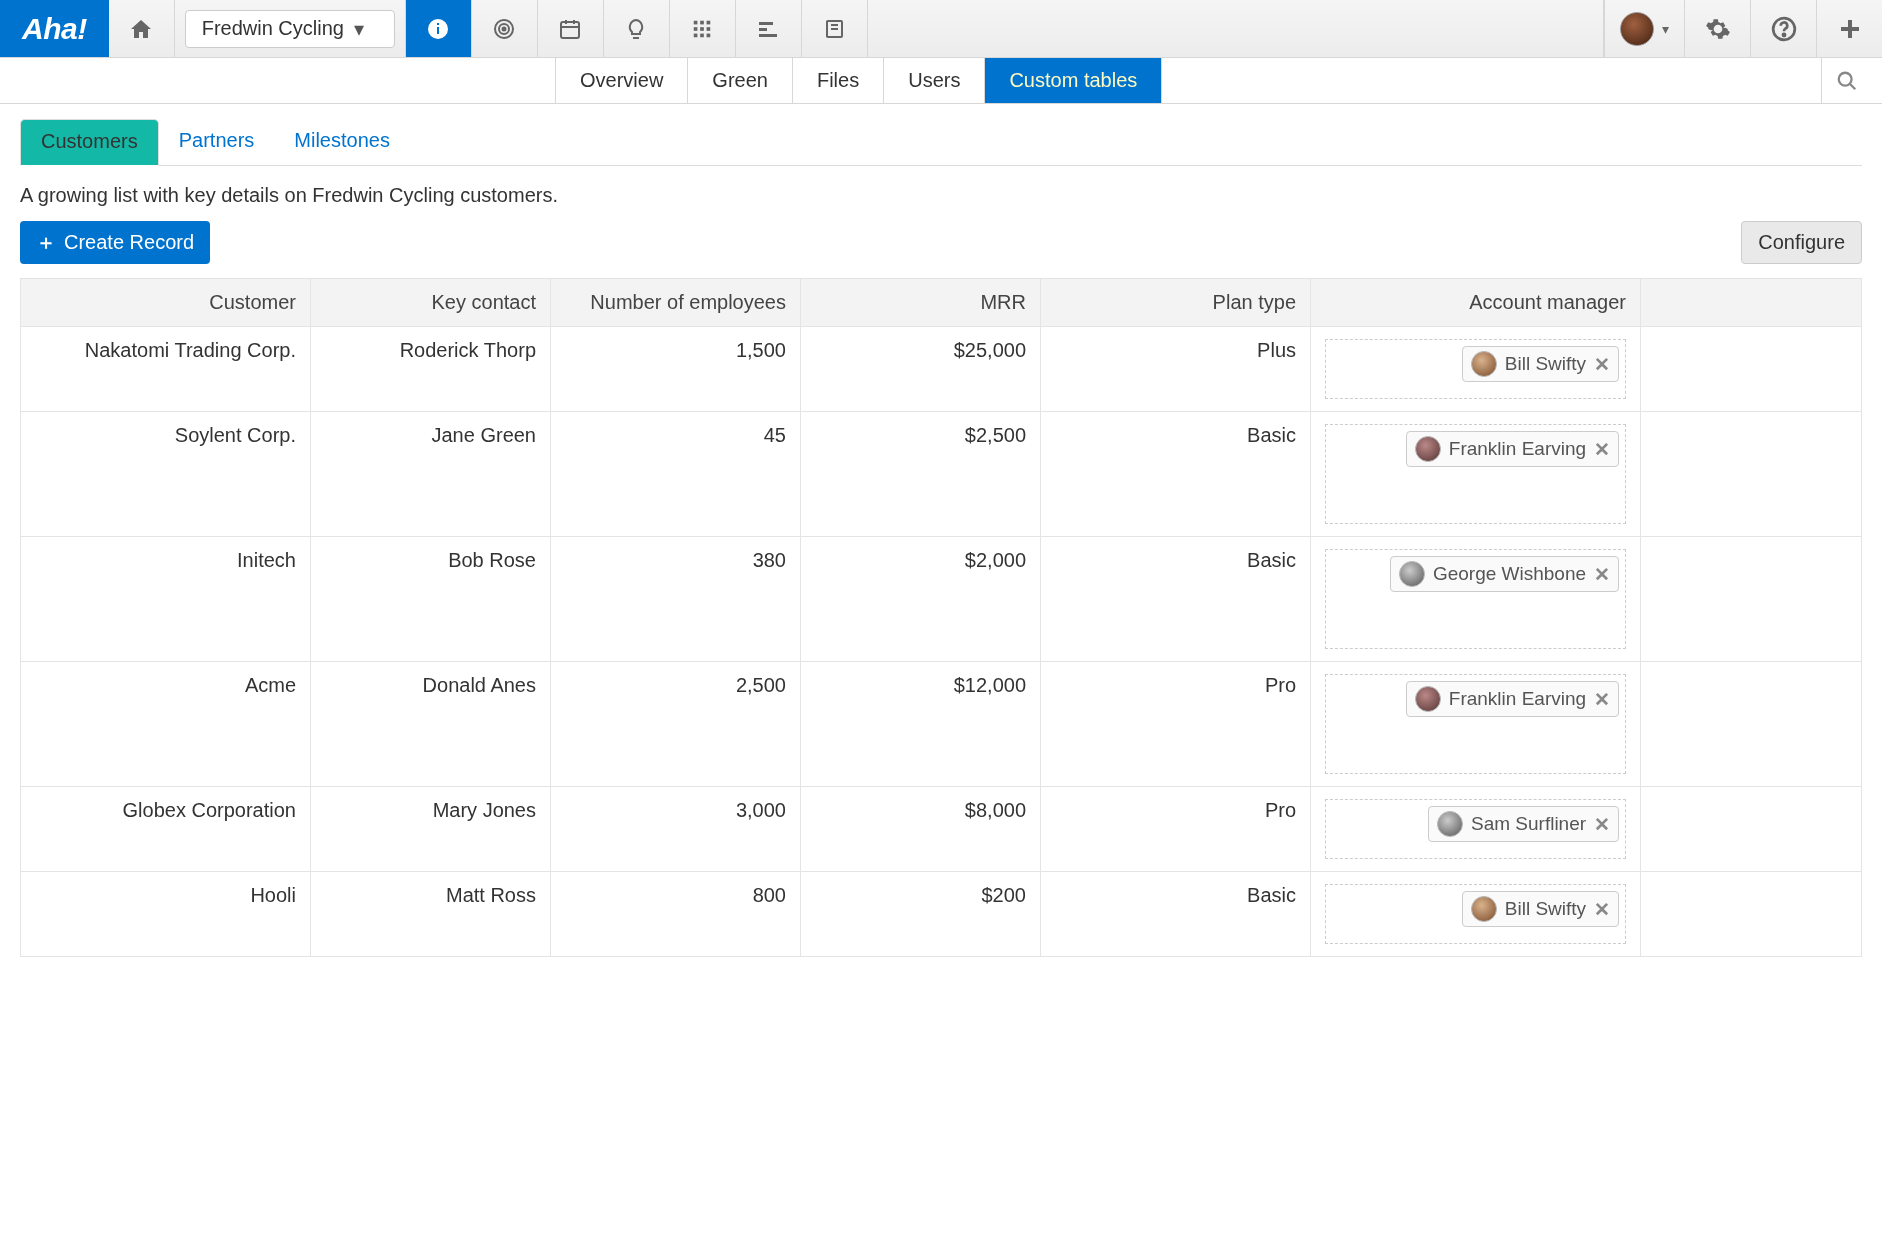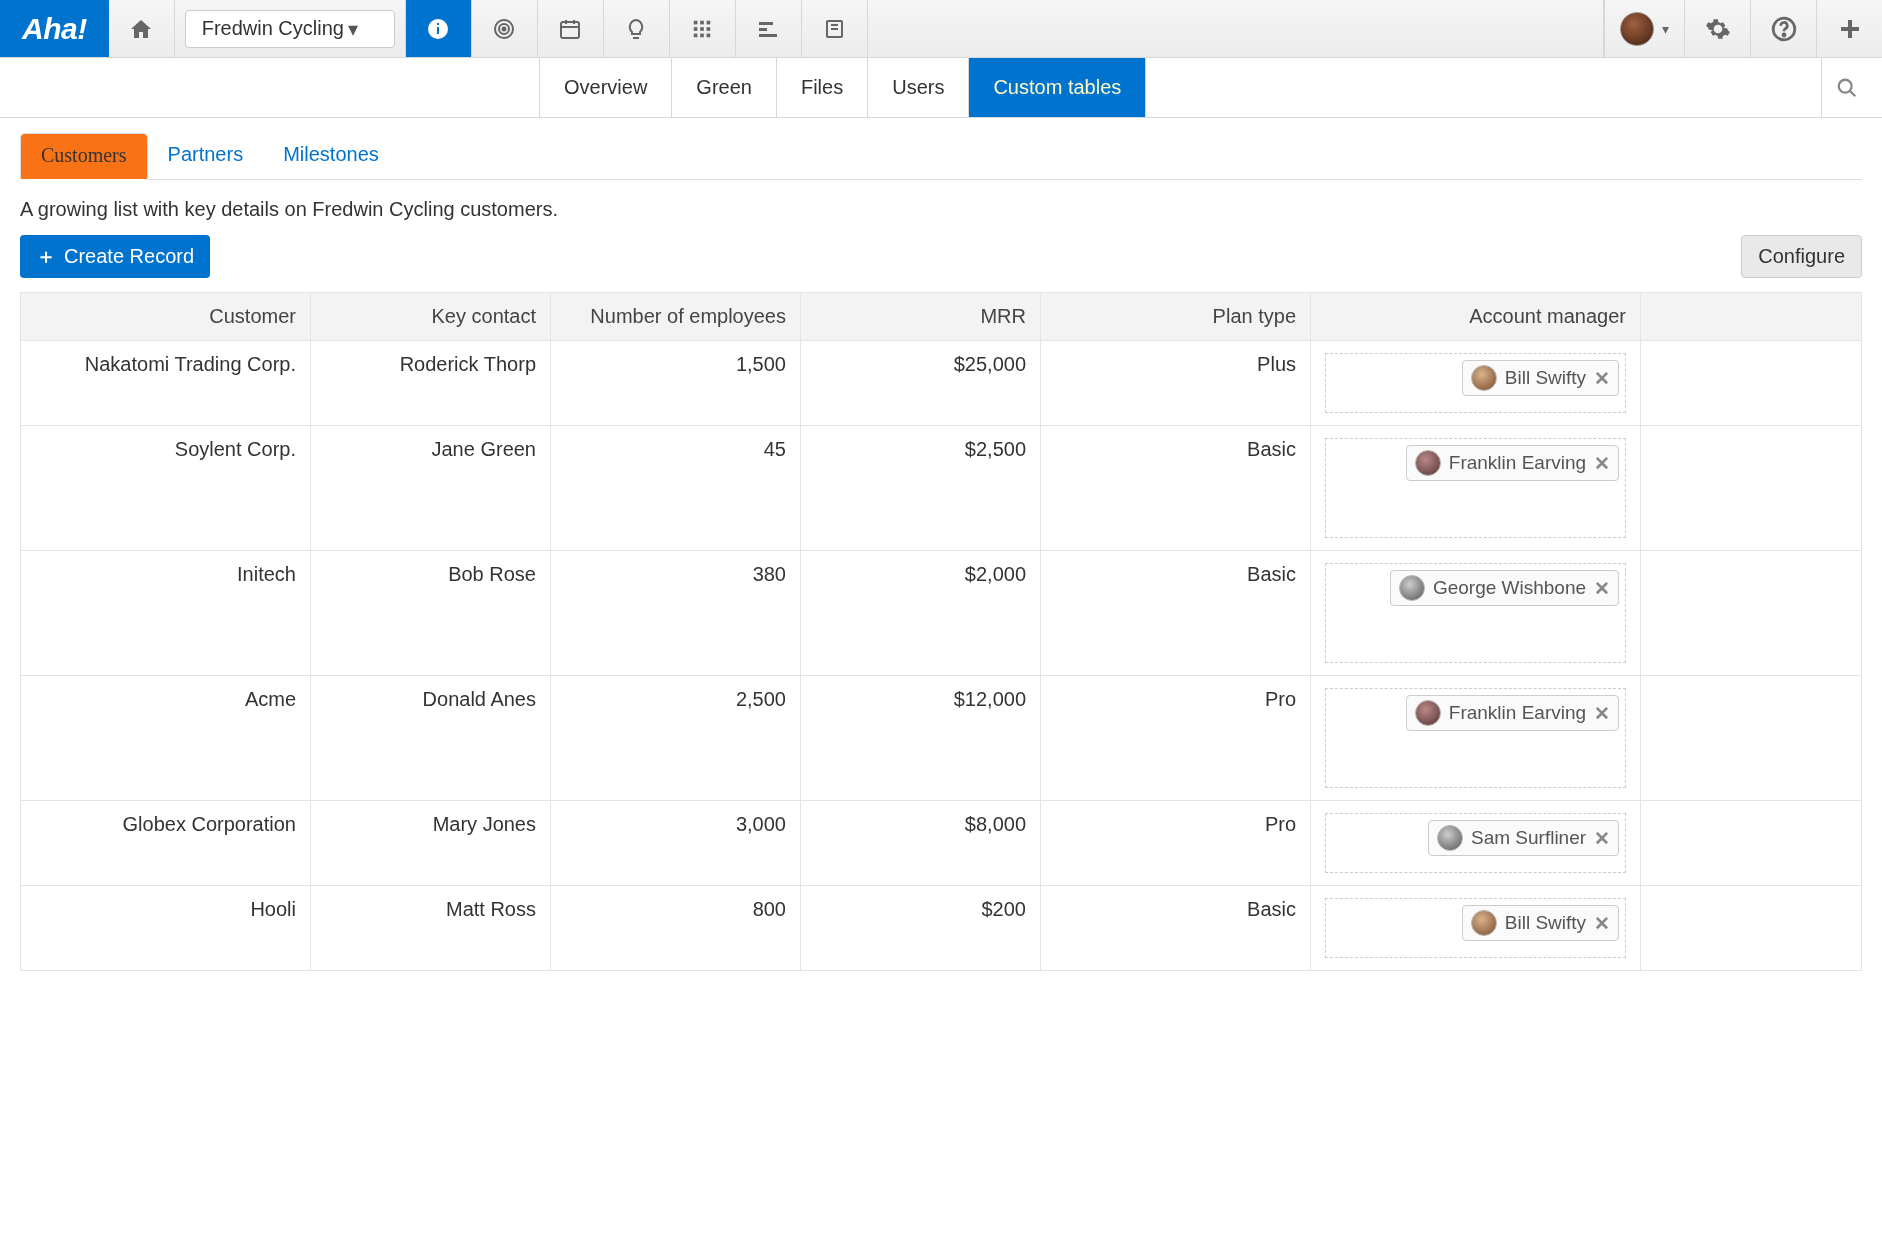--- a/index.html
+++ b/index.html
@@ -50,21 +50,21 @@
   border-right: 1px solid #d7d7d7;
 }
 .project-select .box {
   border: 1px solid #ccc;
   border-radius: 4px;
   background: #fff;
   padding: 6px 16px;
   font-size: 20px;
   display: flex;
   align-items: center;
-  gap: 4px;
+  gap: 10px;
   min-width: 210px;
 }
 .project-select .caret { color:#555; }
 .top-spacer { flex: 1; border-right: 1px solid #d7d7d7; }
 .top-right { display: flex; align-items: stretch; }
 .avatar-btn {
   display: flex; align-items: center; justify-content: center;
   width: 80px; border-left: 1px solid #d7d7d7; gap:8px;
 }
 .avatar {
@@ -76,21 +76,22 @@
 .icon-btn {
   width: 66px; display:flex; align-items:center; justify-content:center;
   border-left:1px solid #d7d7d7; color:#666; font-size:26px;
 }
 
 
 .subnav {
   display:flex;
   align-items: stretch;
   border-bottom: 1px solid #d7d7d7;
-  height: 60px;
+  height: 46px;
+  padding-left: 16px;
 }
 .subnav-left { width: 540px; border-right:1px solid #d7d7d7; }
 .subnav-tabs { display:flex; }
 .subnav-tab {
   padding: 0 24px;
   display:flex; align-items:center;
   border-right:1px solid #d7d7d7;
   font-size: 20px;
   color: #333;
 }
@@ -113,23 +114,22 @@
   padding: 10px 20px 12px;
   font-size: 20px;
   color: #0073cf;
   position: relative;
   top: 1px;
 }
 .content-tab.active {
   color: #333;
   border: 1px solid #ddd;
   border-bottom: 1px solid #fff;
-  background: #f97316;
+  background: #14b8a6;
   border-radius: 5px 5px 0 0;
-  font-family: Liberation Serif, serif;
 }
 
 .description { font-size: 20px; margin-bottom: 14px; }
 
 .actions-row { display:flex; justify-content: space-between; margin-bottom: 14px; }
 .btn-create {
   background:#0073cf; color:#fff; border:none; border-radius:4px;
   padding: 8px 16px; font-size:20px; display:flex; align-items:center; gap:8px;
 }
 .btn-config {

